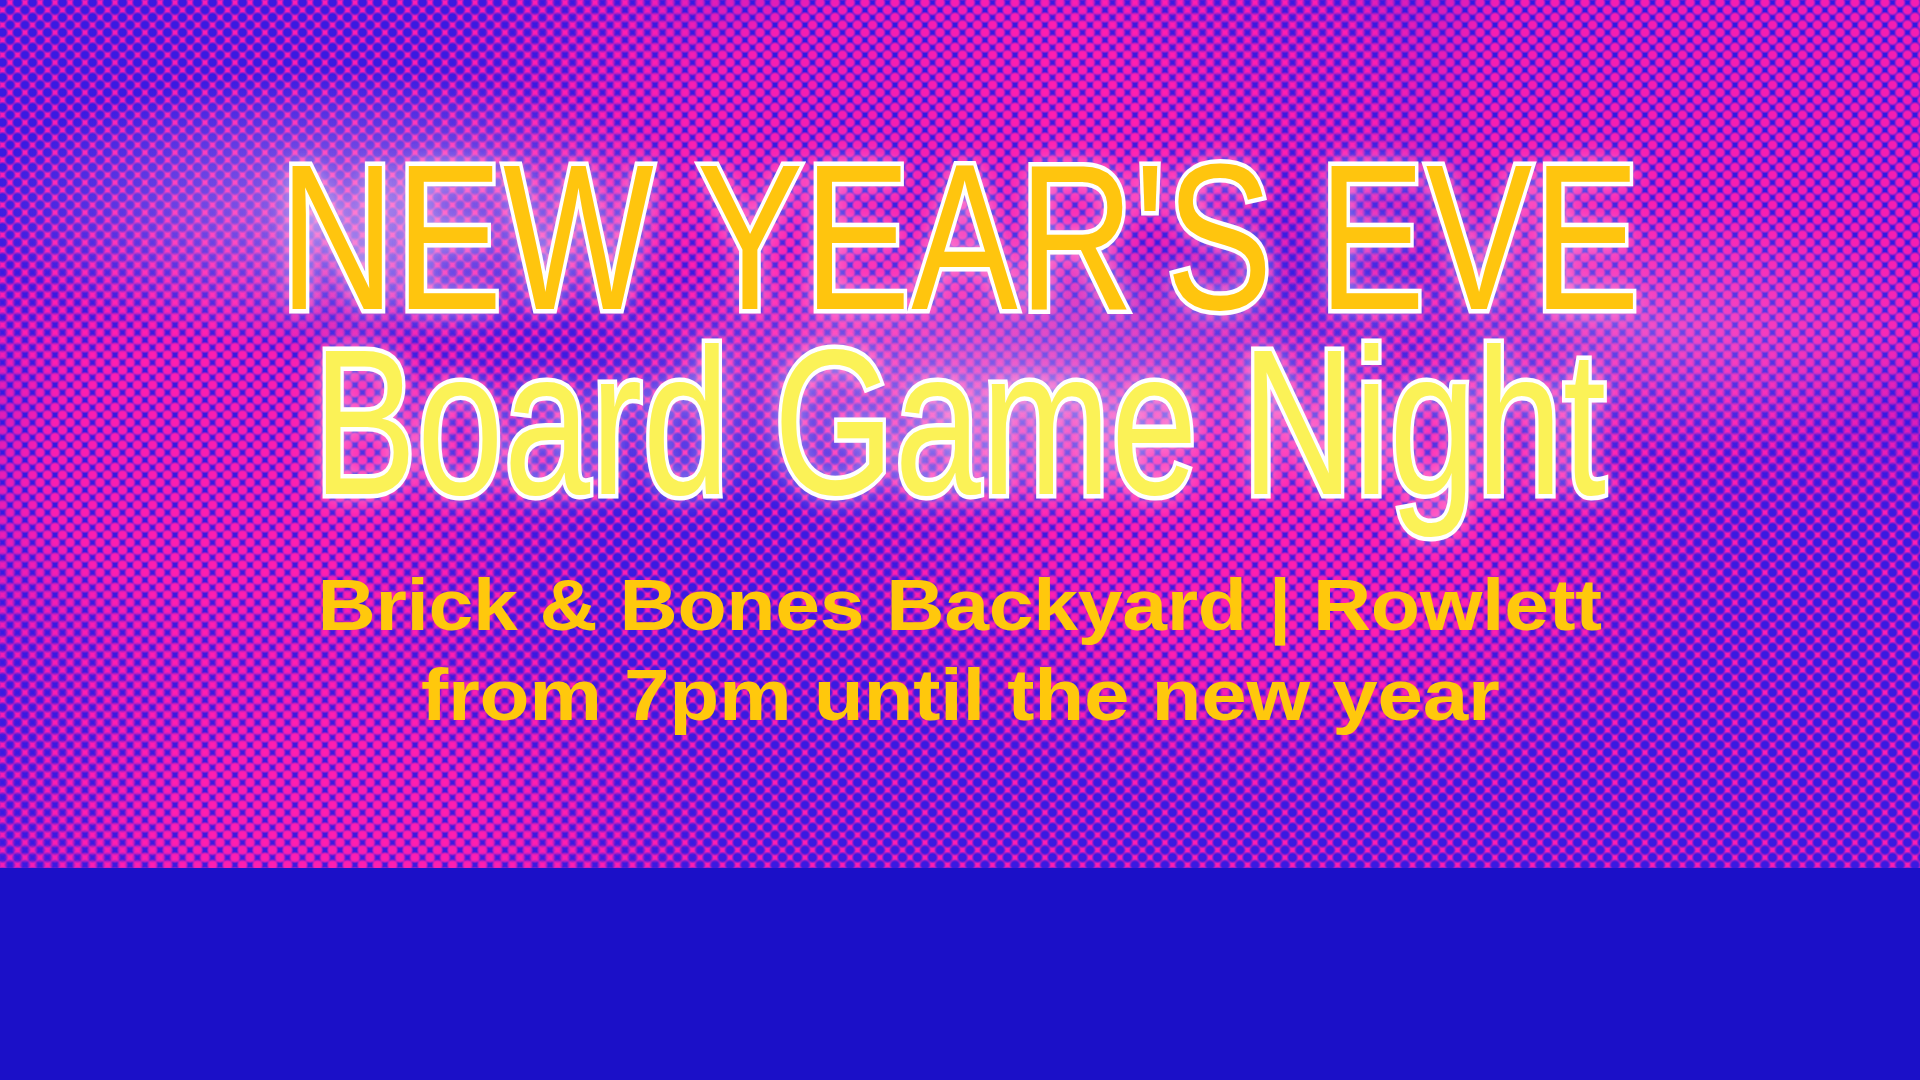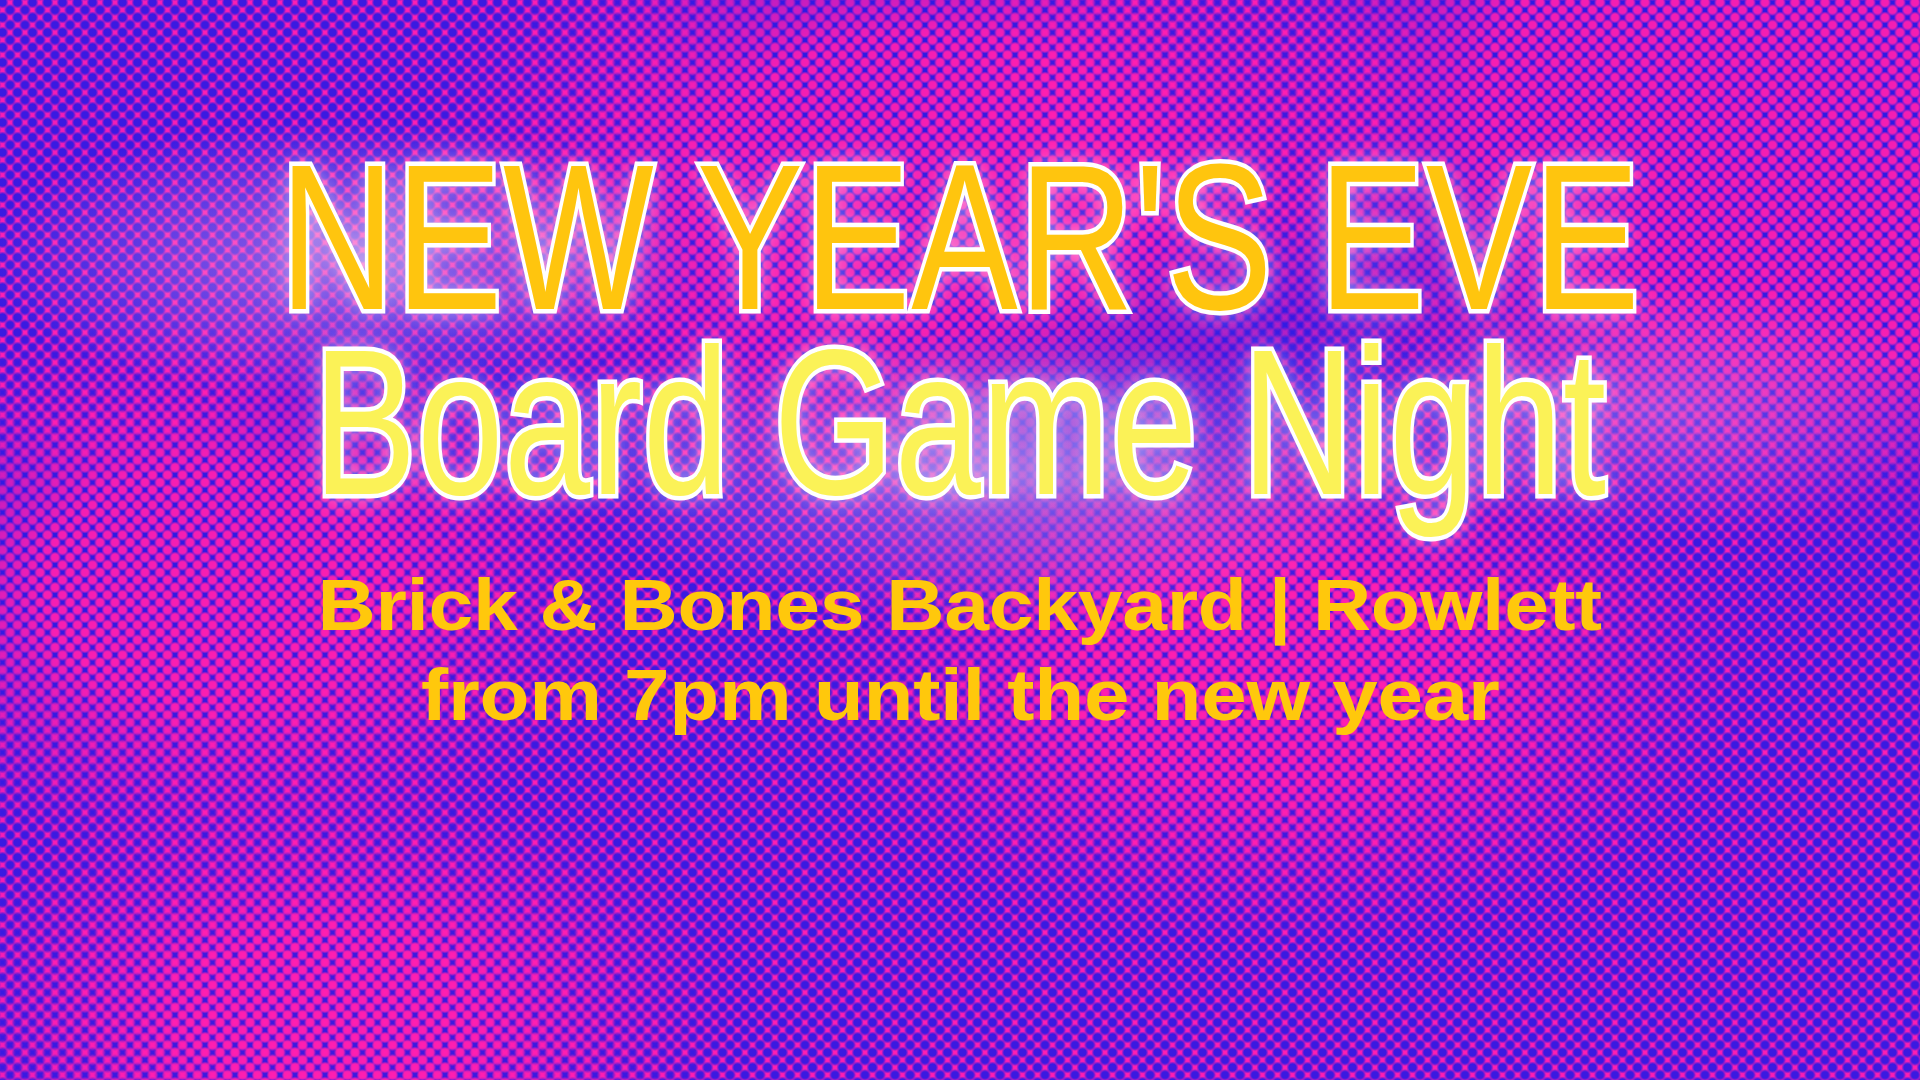--- a/index.html
+++ b/index.html
@@ -4,21 +4,21 @@
 <title>New Year's Eve Board Game Night</title>
 <style>
   html, body {
     margin: 0;
     padding: 0;
     background: #1b10c8;
   }
   #poster {
     position: relative;
     width: 1920px;
-    height: 1080px;
+    height: 868px;
     overflow: hidden;
     font-family: "Liberation Sans", sans-serif;
     background: #ff18a8;
     isolation: isolate;
   }
 
   
   .bg-base {
     position: absolute;
     inset: 0;

